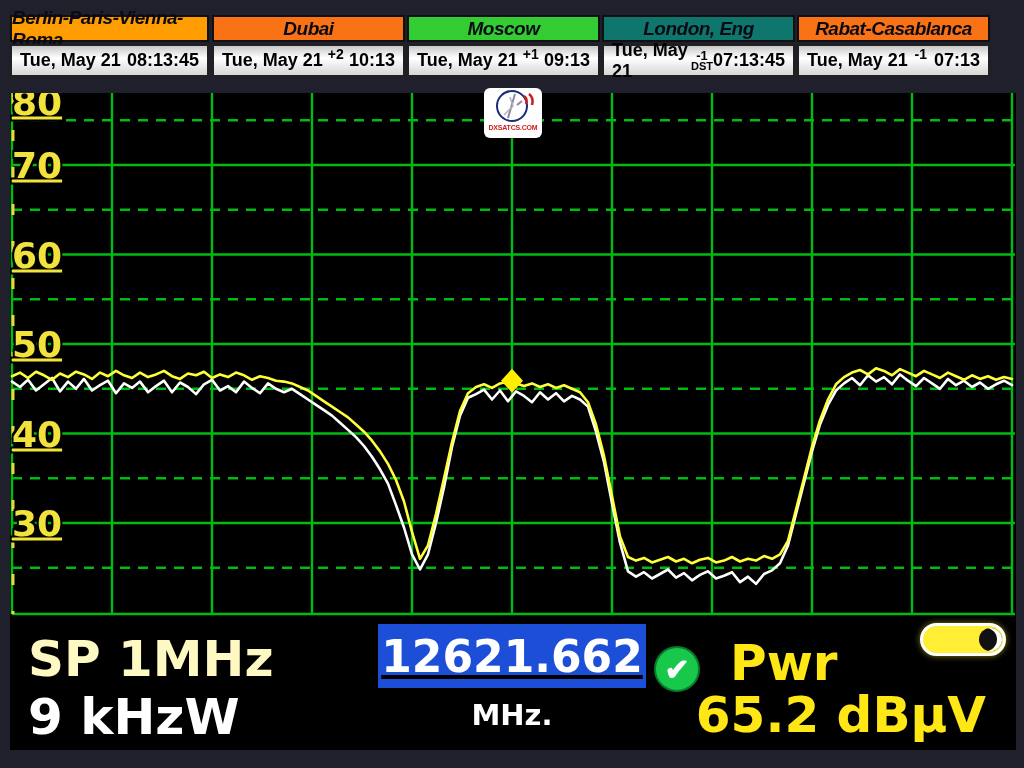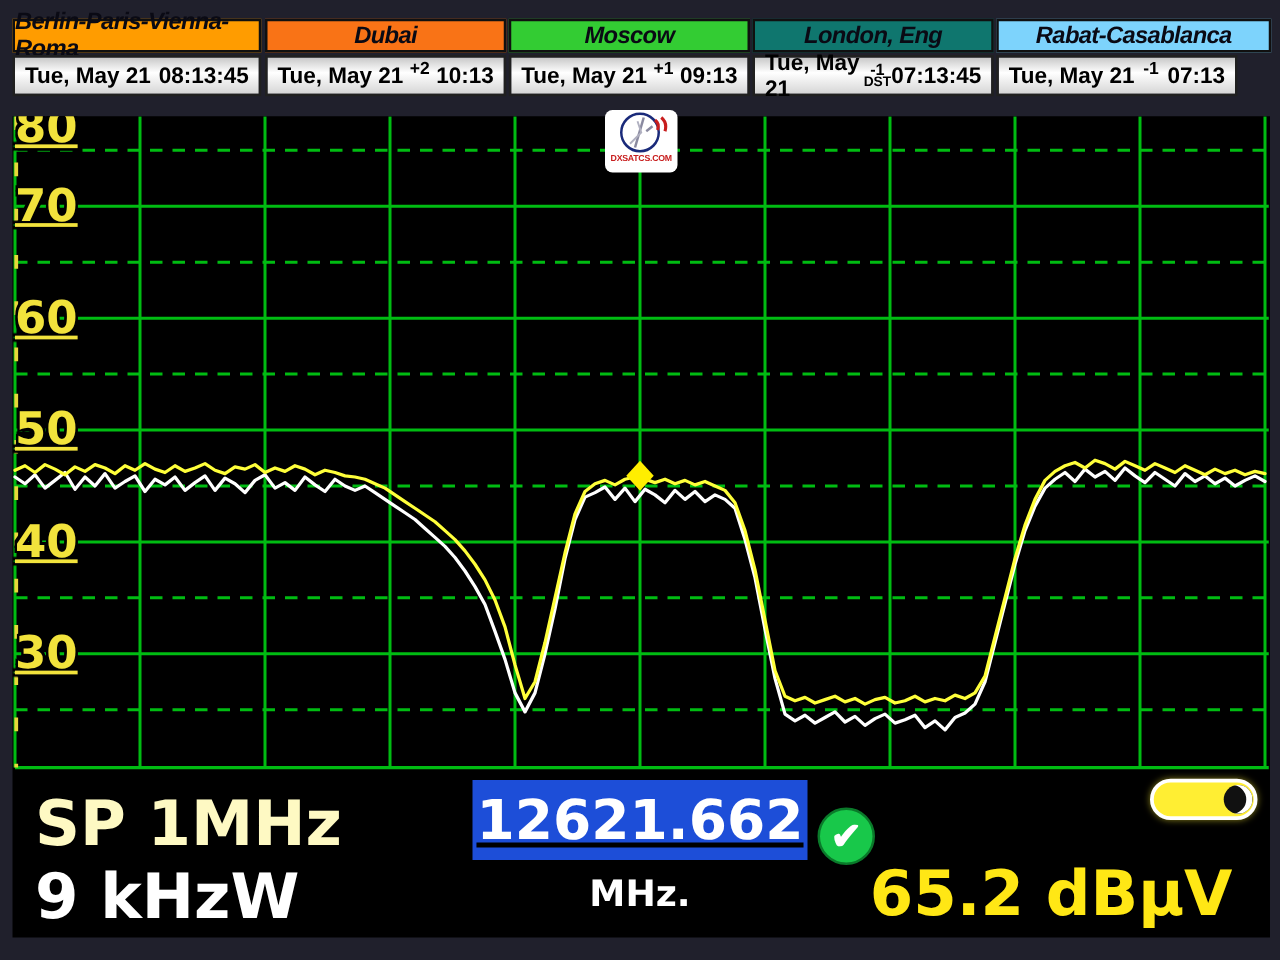--- a/index.html
+++ b/index.html
@@ -71,21 +71,21 @@
       </div>
       <div class="city-cell" style="left: 602px; width: 193px; background: #0f766e;">London, Eng</div>
       <div class="time-cell" style="left: 602px; width: 193px;">
         <span>Tue, May 21</span>
         <span class="dst-col">
           <span class="dst-sup">-1</span>
           <span class="dst-txt">DST</span>
         </span>
         <span>07:13:45</span>
       </div>
-      <div class="city-cell" style="left: 797px; width: 220px; background: #7dd3fc; text-align: right;">Rabat-Casablanca</div>
+      <div class="city-cell" style="left: 797px; width: 193px; background: #f97316; text-align: right;">Rabat-Casablanca</div>
       <div class="time-cell" style="left: 797px; width: 193px;">
         <span>Tue, May 21</span>
         <span class="tz-sup">-1</span>
         <span>07:13</span>
       </div>
     </div>
 
   <div id="black-panel"></div>
 
   <div id="chart">
@@ -143,19 +143,20 @@
 
   <div id="freq-box">
     <span id="freq-value">12621.662</span>
   </div>
   <div id="freq-unit" class="big">MHz.</div>
 
   <div id="check-icon">
     <span>✔</span>
   </div>
 
+  <div id="pwr-label" class="big">Pwr</div>
   <div id="pwr-value" class="big">65.2 dBµV</div>
 
   <div id="toggle">
     <div id="toggle-knob"></div>
   </div>
 
 </div>
 
 </body></html>

